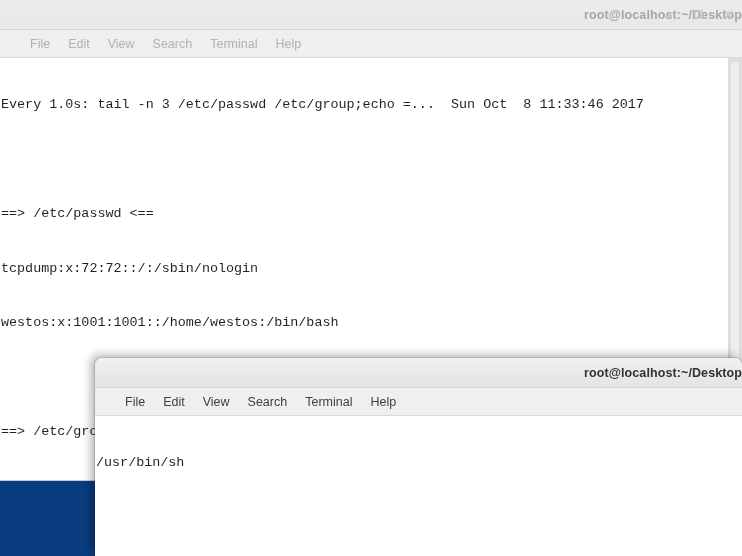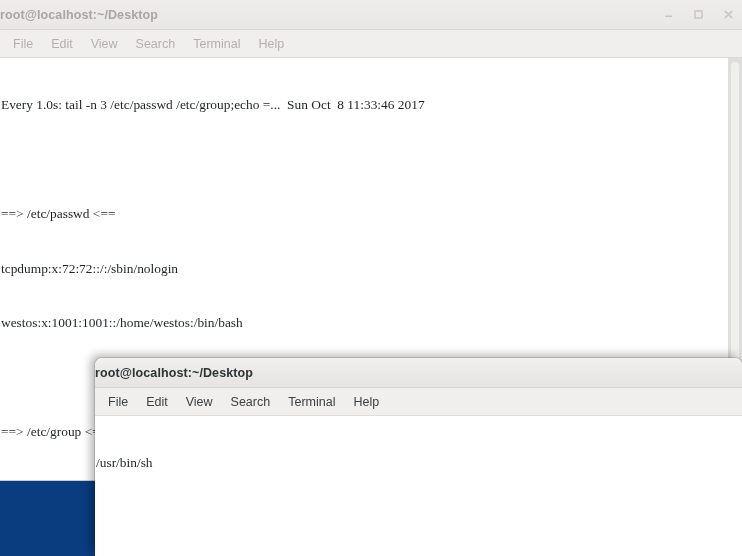--- a/index.html
+++ b/index.html
@@ -30,21 +30,21 @@
     overflow: hidden;
   }
 
   .titlebar {
     height: 29px;
     background: linear-gradient(to bottom, #f2f1f0 0%, #e9e8e7 60%, #e6e5e4 100%);
     border-bottom: 1px solid #d8d6d4;
     position: relative;
     display: flex;
     align-items: center;
-    justify-content: flex-start;
+    justify-content: flex-end;
     user-select: none;
   }
   .titlebar .title {
     font-size: 12.5px;
     font-weight: bold;
     letter-spacing: 0.1px;
     white-space: nowrap;
   }
   .win-unfocused .titlebar {
     background: linear-gradient(to bottom, #eeeceb 0%, #eae8e7 100%);
@@ -73,37 +73,37 @@
   }
   .win-btn svg { display:block; }
 
   
   .menubar {
     height: 27px;
     background: #f1efee;
     border-bottom: 1px solid #dddbd9;
     display: flex;
     align-items: center;
-    padding-left: 4px;
+    padding-left: 21px;
     gap: 0px;
     user-select: none;
   }
   .menu-item {
     font-size: 12.5px;
     padding: 2px 9px;
     white-space: nowrap;
   }
   .win-unfocused .menu-item { color: #b3b0ad; }
   .win-focused  .menu-item { color: #3c4043; }
 
   
   .term-body {
     background: #ffffff;
     color: #1f2225;
-    font-family: Liberation Serif, serif;
+    font-family: Liberation Mono, monospace;
     font-size: 13.4px;
     line-height: 18.15px;
     padding: 2px 0 0 1px;
     white-space: pre;
     position: relative;
     overflow: hidden;
   }
   .term-line {
     white-space: pre;
     height: 18.15px;

